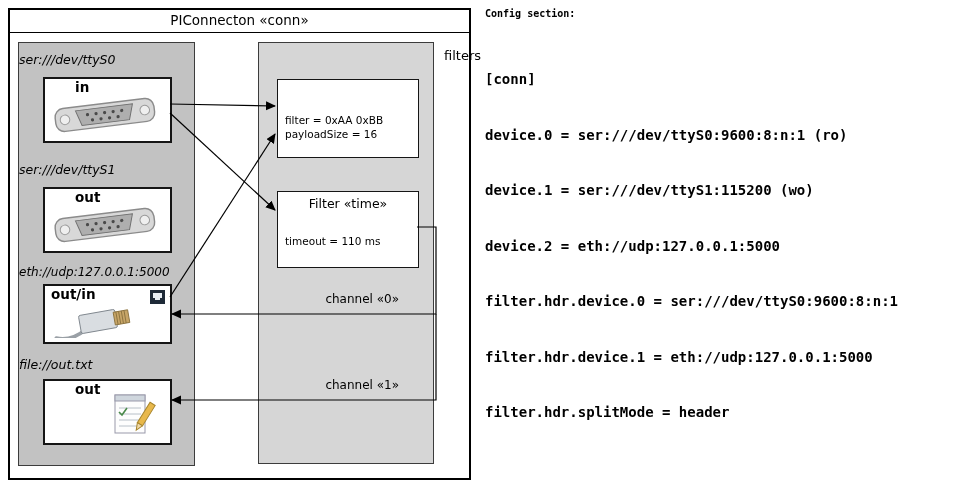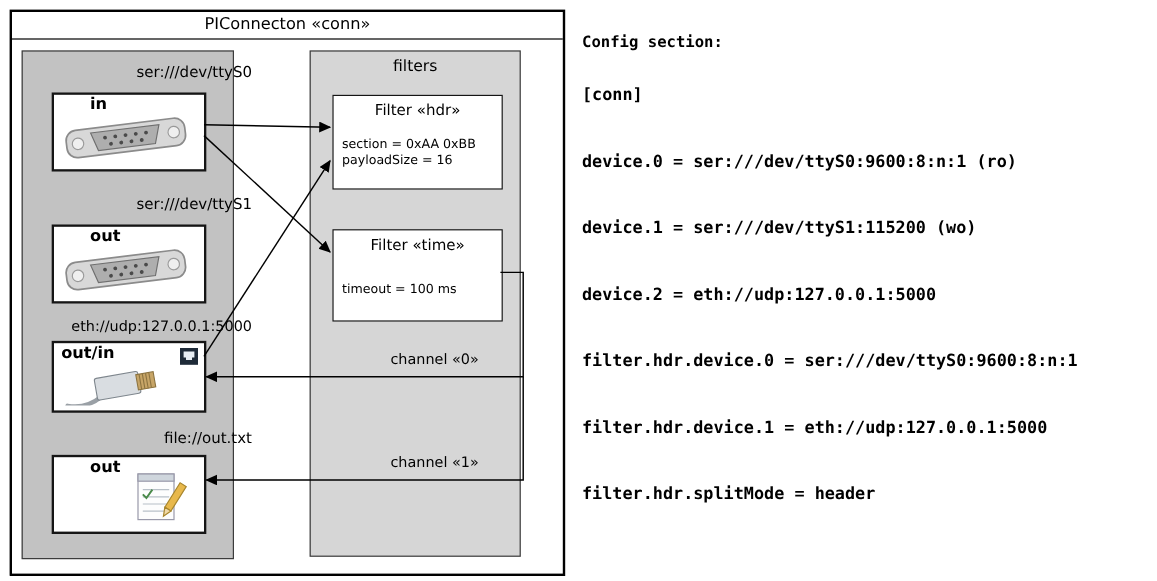--- a/index.html
+++ b/index.html
@@ -9,46 +9,46 @@
   
   .outer{position:absolute;left:8px;top:8px;width:459px;height:468px;border:2px solid #000;background:#fff;}
   .title-strip{position:absolute;left:0;top:0;width:100%;height:22px;border-bottom:1px solid #000;
                text-align:center;font-size:13.5px;line-height:21px;}
 
   
   .devices-panel{position:absolute;left:8px;top:32px;width:175px;height:422px;background:#c2c2c2;border:1px solid #3c3c3c;}
   .filters-panel{position:absolute;left:248px;top:32px;width:174px;height:420px;background:#d6d6d6;border:1px solid #3c3c3c;}
 
   
-  .dev-label{position:absolute;left:16px;width:100%;text-align:right;font-size:12.5px;}
+  .dev-label{position:absolute;left:0;width:100%;text-align:left;font-size:12.5px;font-style:italic;}
   .d0l{top:9px}.d1l{top:119px}.d2l{top:222px;font-size:12px}.d3l{top:314px}
   .dev-box{position:absolute;left:24px;width:125px;background:#fff;border:2px solid #151515;}
   .d0b{top:34px;height:62px}.d1b{top:144px;height:62px}.d2b{top:241px;height:56px}.d3b{top:336px;height:62px}
   .dev-dir{position:absolute;top:0;left:30px;font-size:13.5px;font-weight:bold;}
   .d2b .dev-dir{left:6px;}
   .serial-svg{position:absolute;left:6px;top:13px;width:108px;height:44px;}
   .port-svg{position:absolute;right:4px;top:3px;width:16px;height:16px;}
   .plug-svg{position:absolute;left:4px;top:19px;width:98px;height:33px;}
   .note-svg{position:absolute;left:62px;top:7px;width:50px;height:50px;}
 
   
-  .filters-title{position:absolute;top:5px;left:0;width:100%;text-align:center;font-size:13px;}
+  .filters-title{position:absolute;top:5px;left:0;width:100%;text-align:right;font-size:13px;padding-left:48px;}
   .filter-box{position:absolute;left:18px;width:140px;background:#fff;border:1.5px solid #151515;}
   .f0{top:36px;height:77px}.f1{top:148px;height:75px}
   .filter-title{position:absolute;top:4px;left:0;width:100%;text-align:center;font-size:12.5px;}
   .filter-attrs{position:absolute;left:7px;font-size:10.5px;line-height:14px;}
   .f0 .filter-attrs{top:33px}.f1 .filter-attrs{top:42px}
   .channel-label{position:absolute;left:18px;width:122px;text-align:right;font-size:12px;}
   .c0{top:249px}.c1{top:335px}
 
   
   .wires{position:absolute;left:0;top:0;width:964px;height:484px;pointer-events:none;}
 
   
-  .config-heading{position:absolute;left:485px;top:8px;font-family:"DejaVu Sans Mono",monospace;font-weight:bold;font-size:13px;margin-top:20px;}
+  .config-heading{position:absolute;left:485px;top:8px;font-family:"DejaVu Sans Mono",monospace;font-weight:bold;font-size:10px;}
   .config-lines{position:absolute;left:485px;top:33px;font-family:"DejaVu Sans Mono",monospace;font-weight:bold;
                 font-size:14px;line-height:18.5px;white-space:pre;}
 </style>
 </head>
 <body>
 
 <div class="stage">
 
   <div class="outer">
     <div class="title-strip">PIConnecton «conn»</div>
@@ -143,31 +143,30 @@
             <path d="M34 38 l3 7 l3 -7 z" fill="#f0d9a8" stroke="#a8862d"></path>
           </g>
         </svg>
       </div>
     </div>
 
     <div class="filters-panel">
       <div class="filters-title">filters</div>
 
       <div class="filter-box f0">
-        <div class="filter-title">Filter «hdr»</div>
         <div class="filter-attrs">
-          <div>section = 0xAA 0xBB</div>
+          <div>filter = 0xAA 0xBB</div>
           <div>payloadSize = 16</div>
         </div>
       </div>
 
       <div class="filter-box f1">
         <div class="filter-title">Filter «time»</div>
         <div class="filter-attrs">
-          <div>timeout = 100 ms</div>
+          <div>timeout = 110 ms</div>
         </div>
       </div>
 
       <div class="channel-label c0">channel «0»</div>
       <div class="channel-label c1">channel «1»</div>
     </div>
   </div>
 
   <svg class="wires" viewBox="0 0 964 484">
     <defs>

